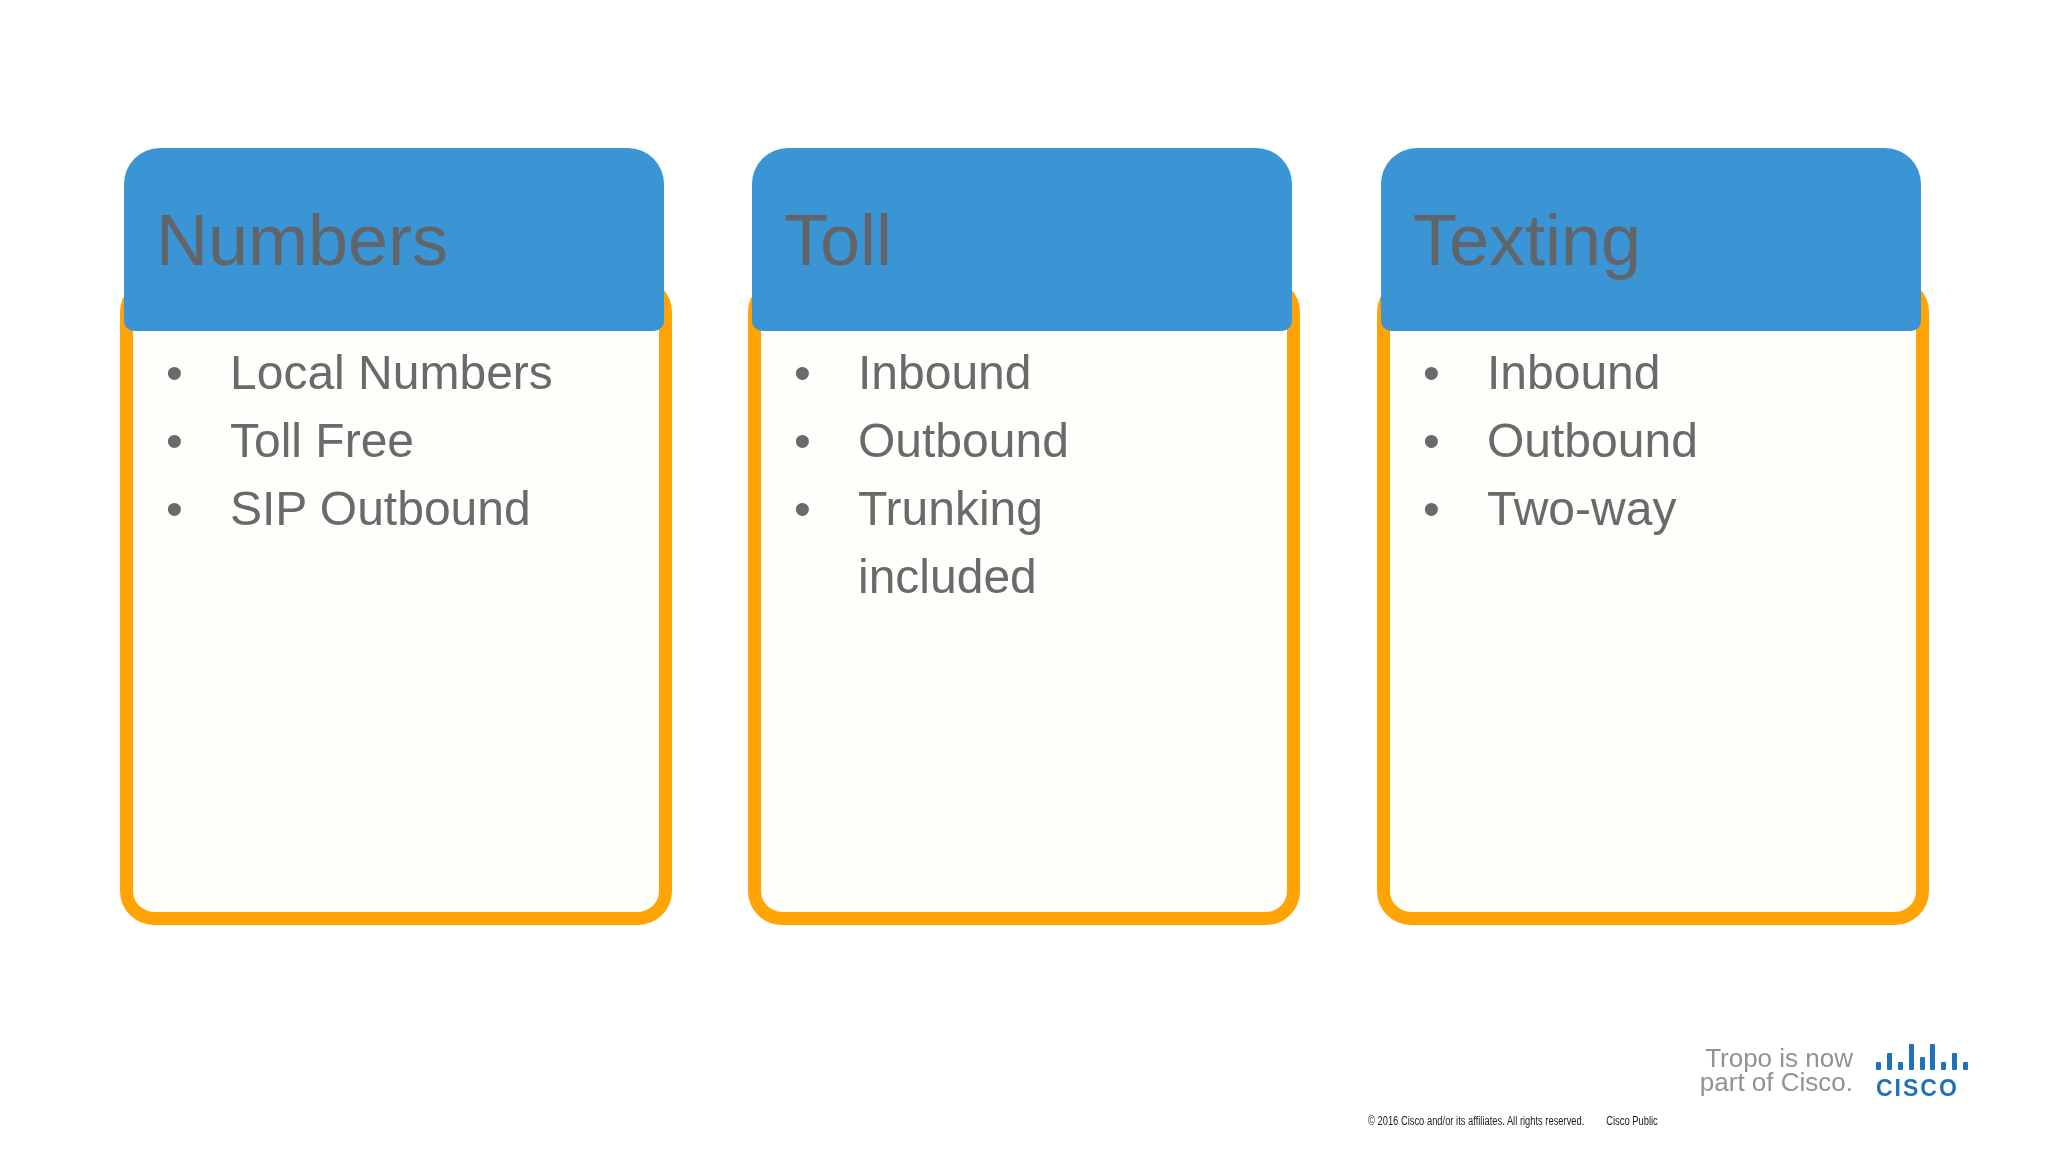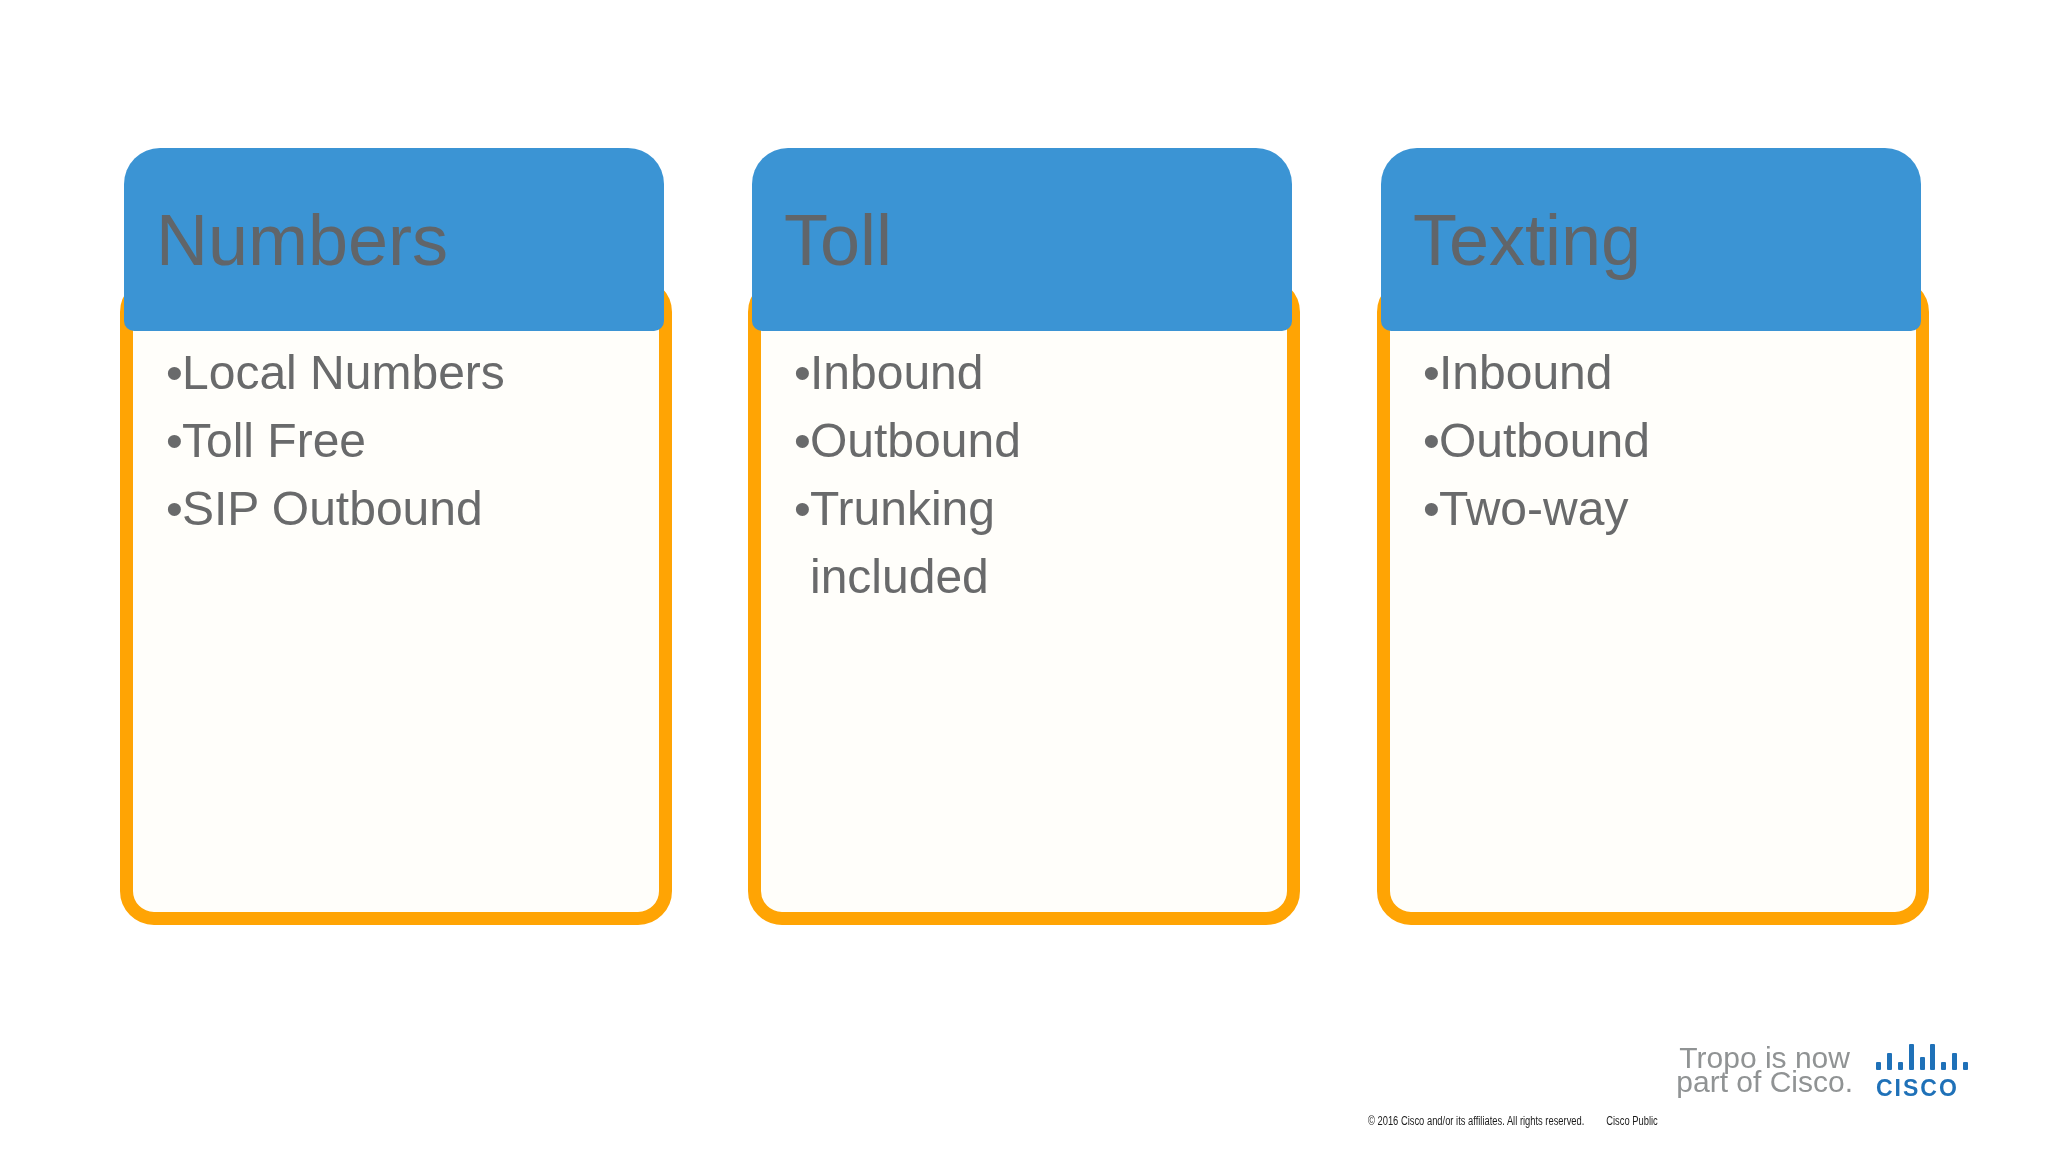--- a/index.html
+++ b/index.html
@@ -40,21 +40,21 @@
   }
   .card-title{
     font-size:72px;color:var(--title-gray);letter-spacing:0;
   }
   .card-list{
     position:absolute;left:0;right:14px;top:183px;z-index:3;
     list-style:none;padding-top:8px;
   }
   .card-list li{
     position:relative;
-    padding-left:62px;
+    padding-left:110px;
     font-size:48px;line-height:68px;color:var(--text-gray);
     white-space:pre-line;
   }
   .card-list li::before{
     content:"\2022";
     position:absolute;left:46px;top:0;
     color:var(--text-gray);
   }
   
   .tropo-logo{position:absolute;left:97px;top:1059px;height:48px;display:flex;align-items:center;}
@@ -62,22 +62,22 @@
   .bracket{width:20px;height:44px;border:10px solid var(--tropo-blue);}
   .bracket.left{border-right:none;border-radius:14px 0 0 14px;}
   .bracket.right{border-left:none;border-radius:0 14px 14px 0;}
   .tropo-circle{width:46px;height:46px;border-radius:50%;background:var(--tropo-blue);margin:0 3px;}
   .tropo-wordmark{
     margin-left:14px;font-size:27px;font-weight:bold;letter-spacing:10px;
     color:var(--tropo-text);
   }
   
   .cisco-note{
-    position:absolute;right:195px;top:1046px;text-align:center;
-    font-size:30px;line-height:24px;color:var(--footer-gray);
+    position:absolute;right:195px;top:1046px;text-align:right;
+    font-size:26px;line-height:24px;color:var(--footer-gray);
   }
   .cisco-logo{position:absolute;left:1876px;top:1042px;width:92px;text-align:left;}
   .cisco-bars{display:flex;align-items:flex-end;justify-content:space-between;height:28px;}
   .cisco-bars i{display:block;width:5px;background:var(--cisco-blue);border-radius:1px;}
   .cisco-wordmark{
     margin-top:5px;font-size:23px;font-weight:bold;letter-spacing:2px;
     color:var(--cisco-blue);
   }
   .copyright{
     position:absolute;left:1368px;top:1114px;

